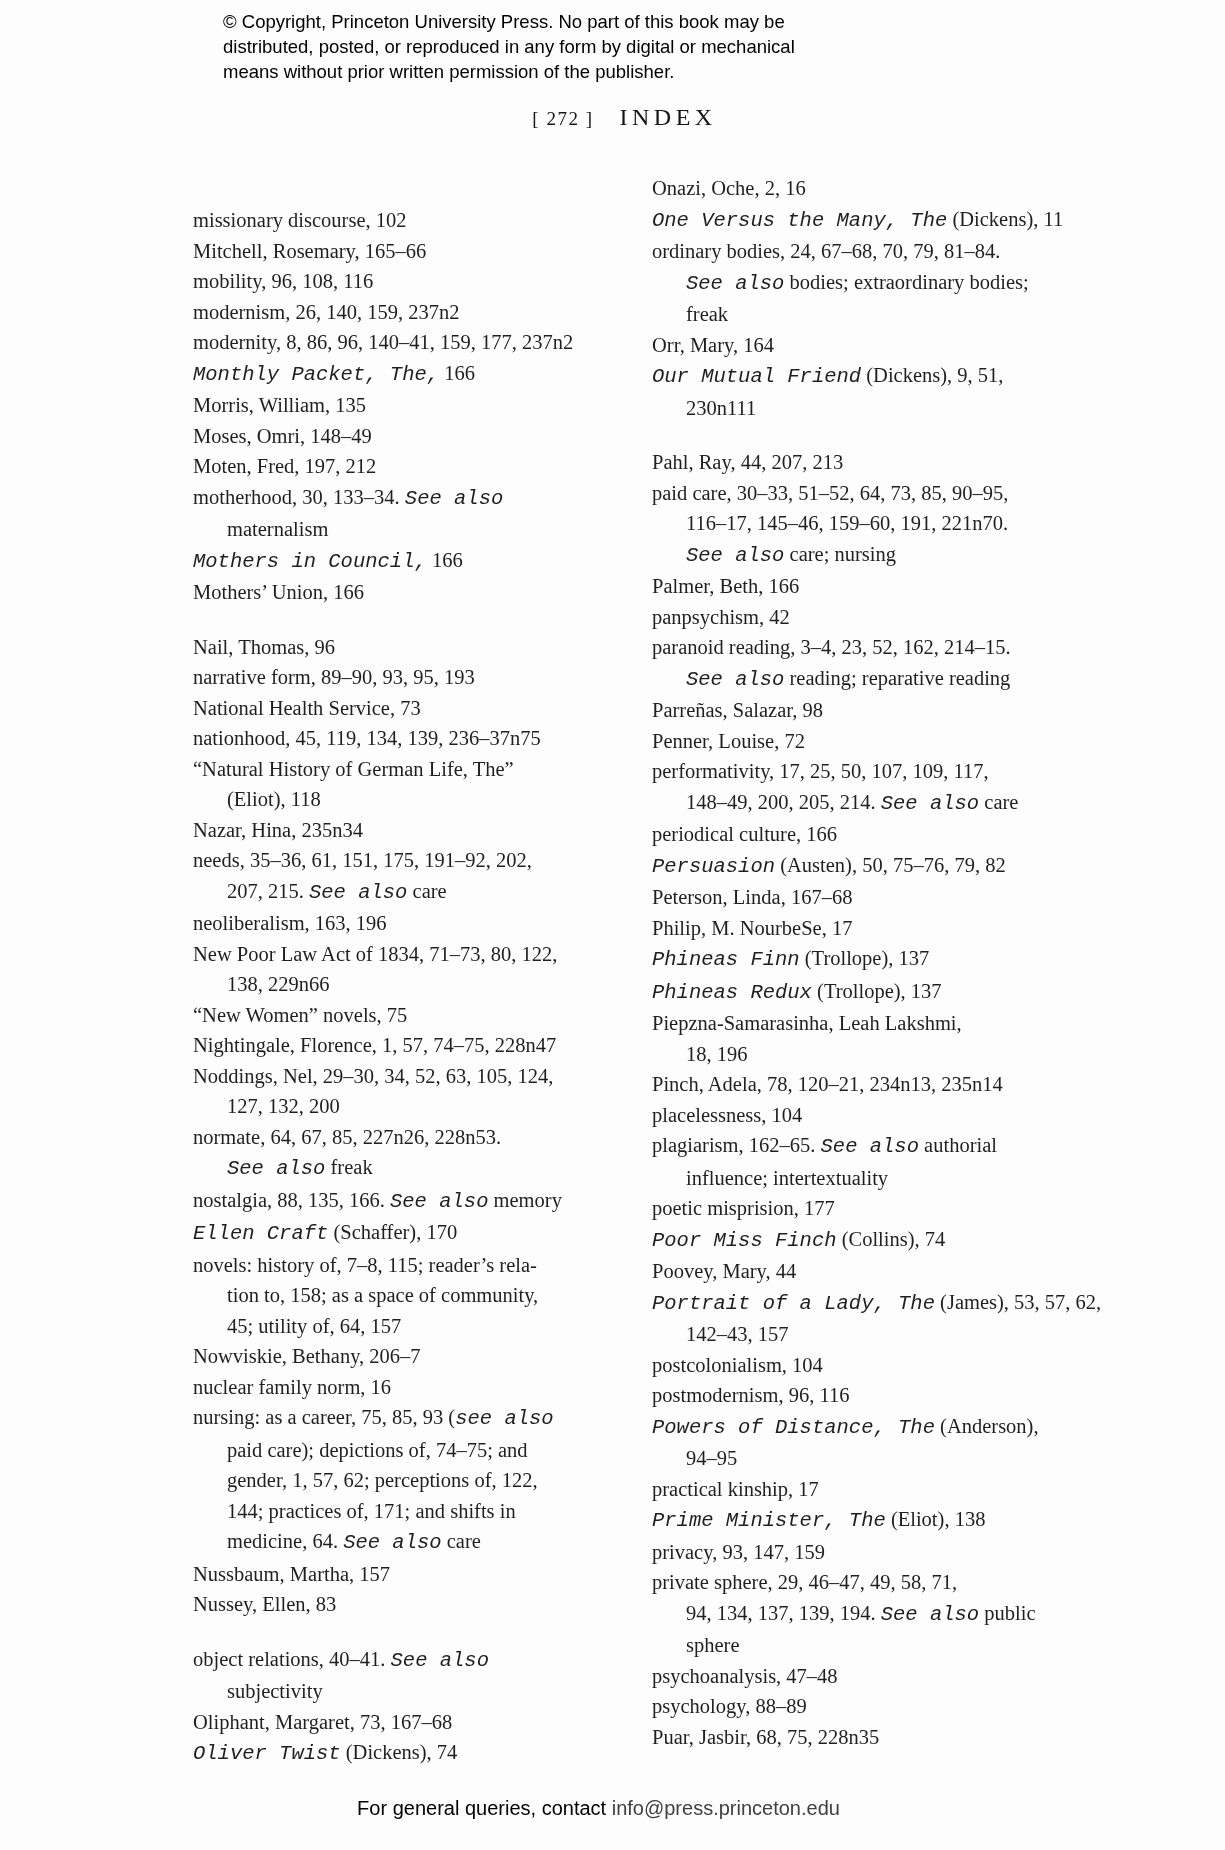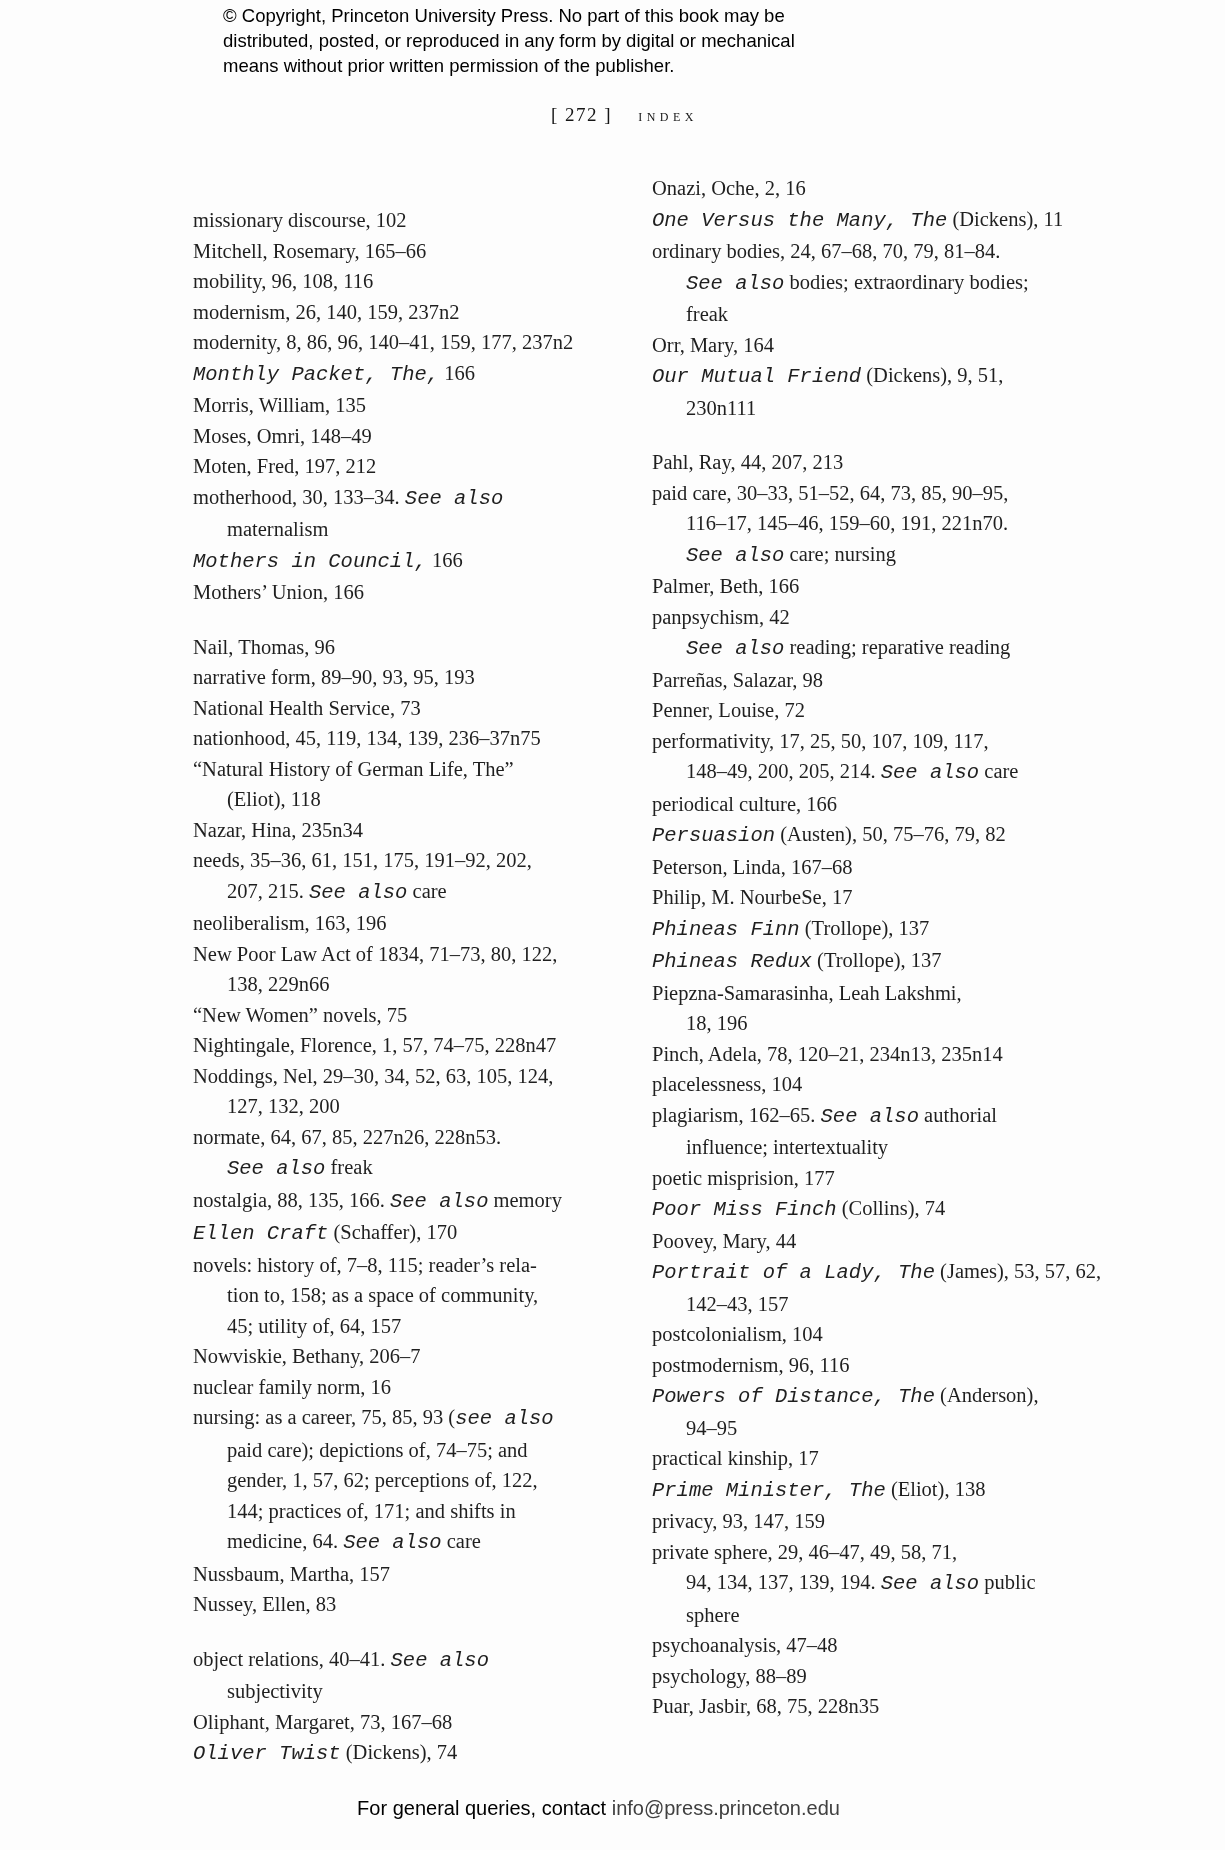--- a/index.html
+++ b/index.html
@@ -5,35 +5,35 @@
   html, body { margin: 0; padding: 0; }
   body {
     width: 1225px; height: 1850px;
     background: #fdfdfd;
     position: relative;
     overflow: hidden;
     font-family: "Liberation Serif", serif;
     color: #1a1a1a;
   }
   .copyright {
-    position: absolute; left: 223px; top: 3px;
+    position: absolute; left: 223px; top: 9px;
     font-family: "Liberation Sans", sans-serif;
     font-size: 18.5px; line-height: 25px;
     color: #000;
     white-space: nowrap;
   }
   .pagehead {
     position: absolute; top: 104px; left: 50%;
     transform: translateX(calc(-50% + 12px));
     display: flex; align-items: baseline; gap: 26px;
     font-size: 19px; color: #161616;
     white-space: nowrap;
   }
   .pagehead .pnum { letter-spacing: 1.5px; }
-  .pagehead .ptitle { letter-spacing: 4.5px; font-size: 12px; }
+  .pagehead .ptitle { letter-spacing: 4.5px; font-size: 24px; }
   .idxcol {
     position: absolute; top: 173px;
     font-size: 20.5px; line-height: 30.5px;
     color: #1f1f1f;
   }
   #col-left  { left: 193px; width: 470px; margin-top: 32px; }
   #col-right { left: 652px; width: 470px; }
   .entry { }
   .line { padding-left: 34px; white-space: nowrap; }
   .line.first { padding-left: 0; }
@@ -215,20 +215,21 @@
       <div class="line"><span>116–17, 145–46, 159–60, 191, 221n70.</span></div>
       <div class="line"><span class="it">See also</span><span> care; nursing</span></div>
     </div>
     <div class="entry">
       <div class="line first"><span>Palmer, Beth, 166</span></div>
     </div>
     <div class="entry">
       <div class="line first"><span>panpsychism, 42</span></div>
     </div>
     <div class="entry">
+      <div class="line first"><span>paranoid reading, 3–4, 23, 52, 162, 214–15.</span></div>
       <div class="line"><span class="it">See also</span><span> reading; reparative reading</span></div>
     </div>
     <div class="entry">
       <div class="line first"><span>Parreñas, Salazar, 98</span></div>
     </div>
     <div class="entry">
       <div class="line first"><span>Penner, Louise, 72</span></div>
     </div>
     <div class="entry">
       <div class="line first"><span>performativity, 17, 25, 50, 107, 109, 117,</span></div>

